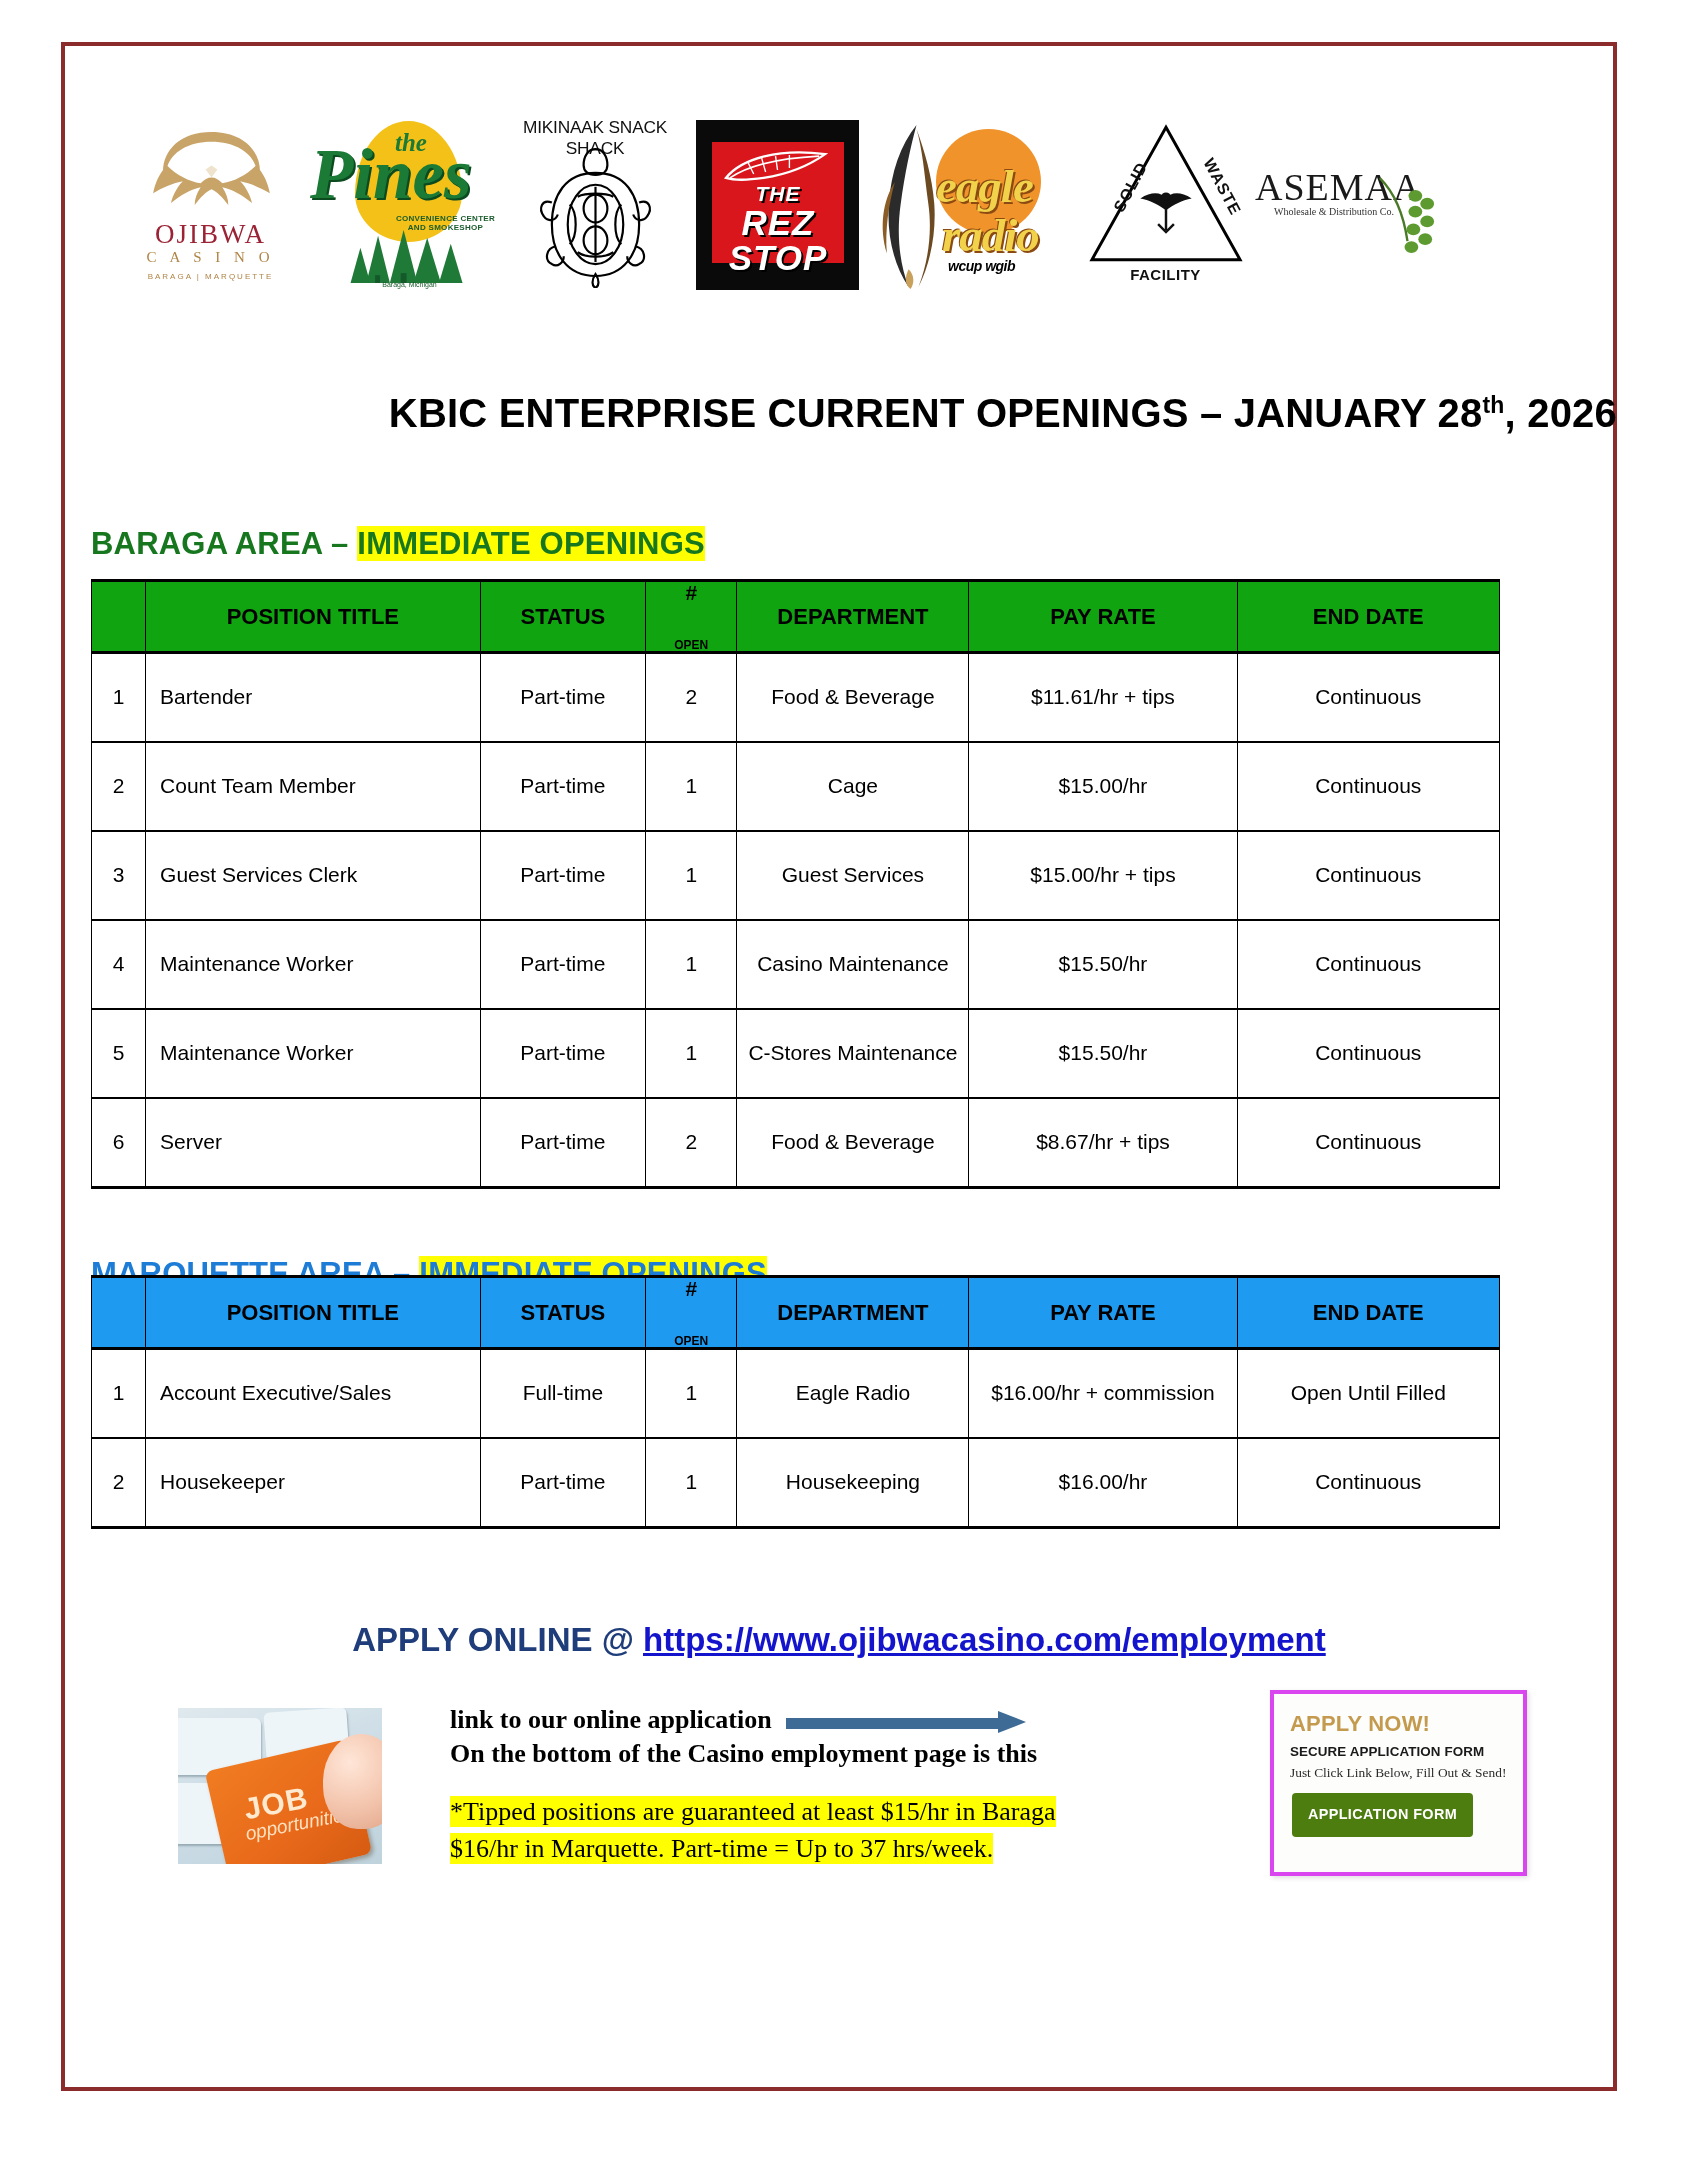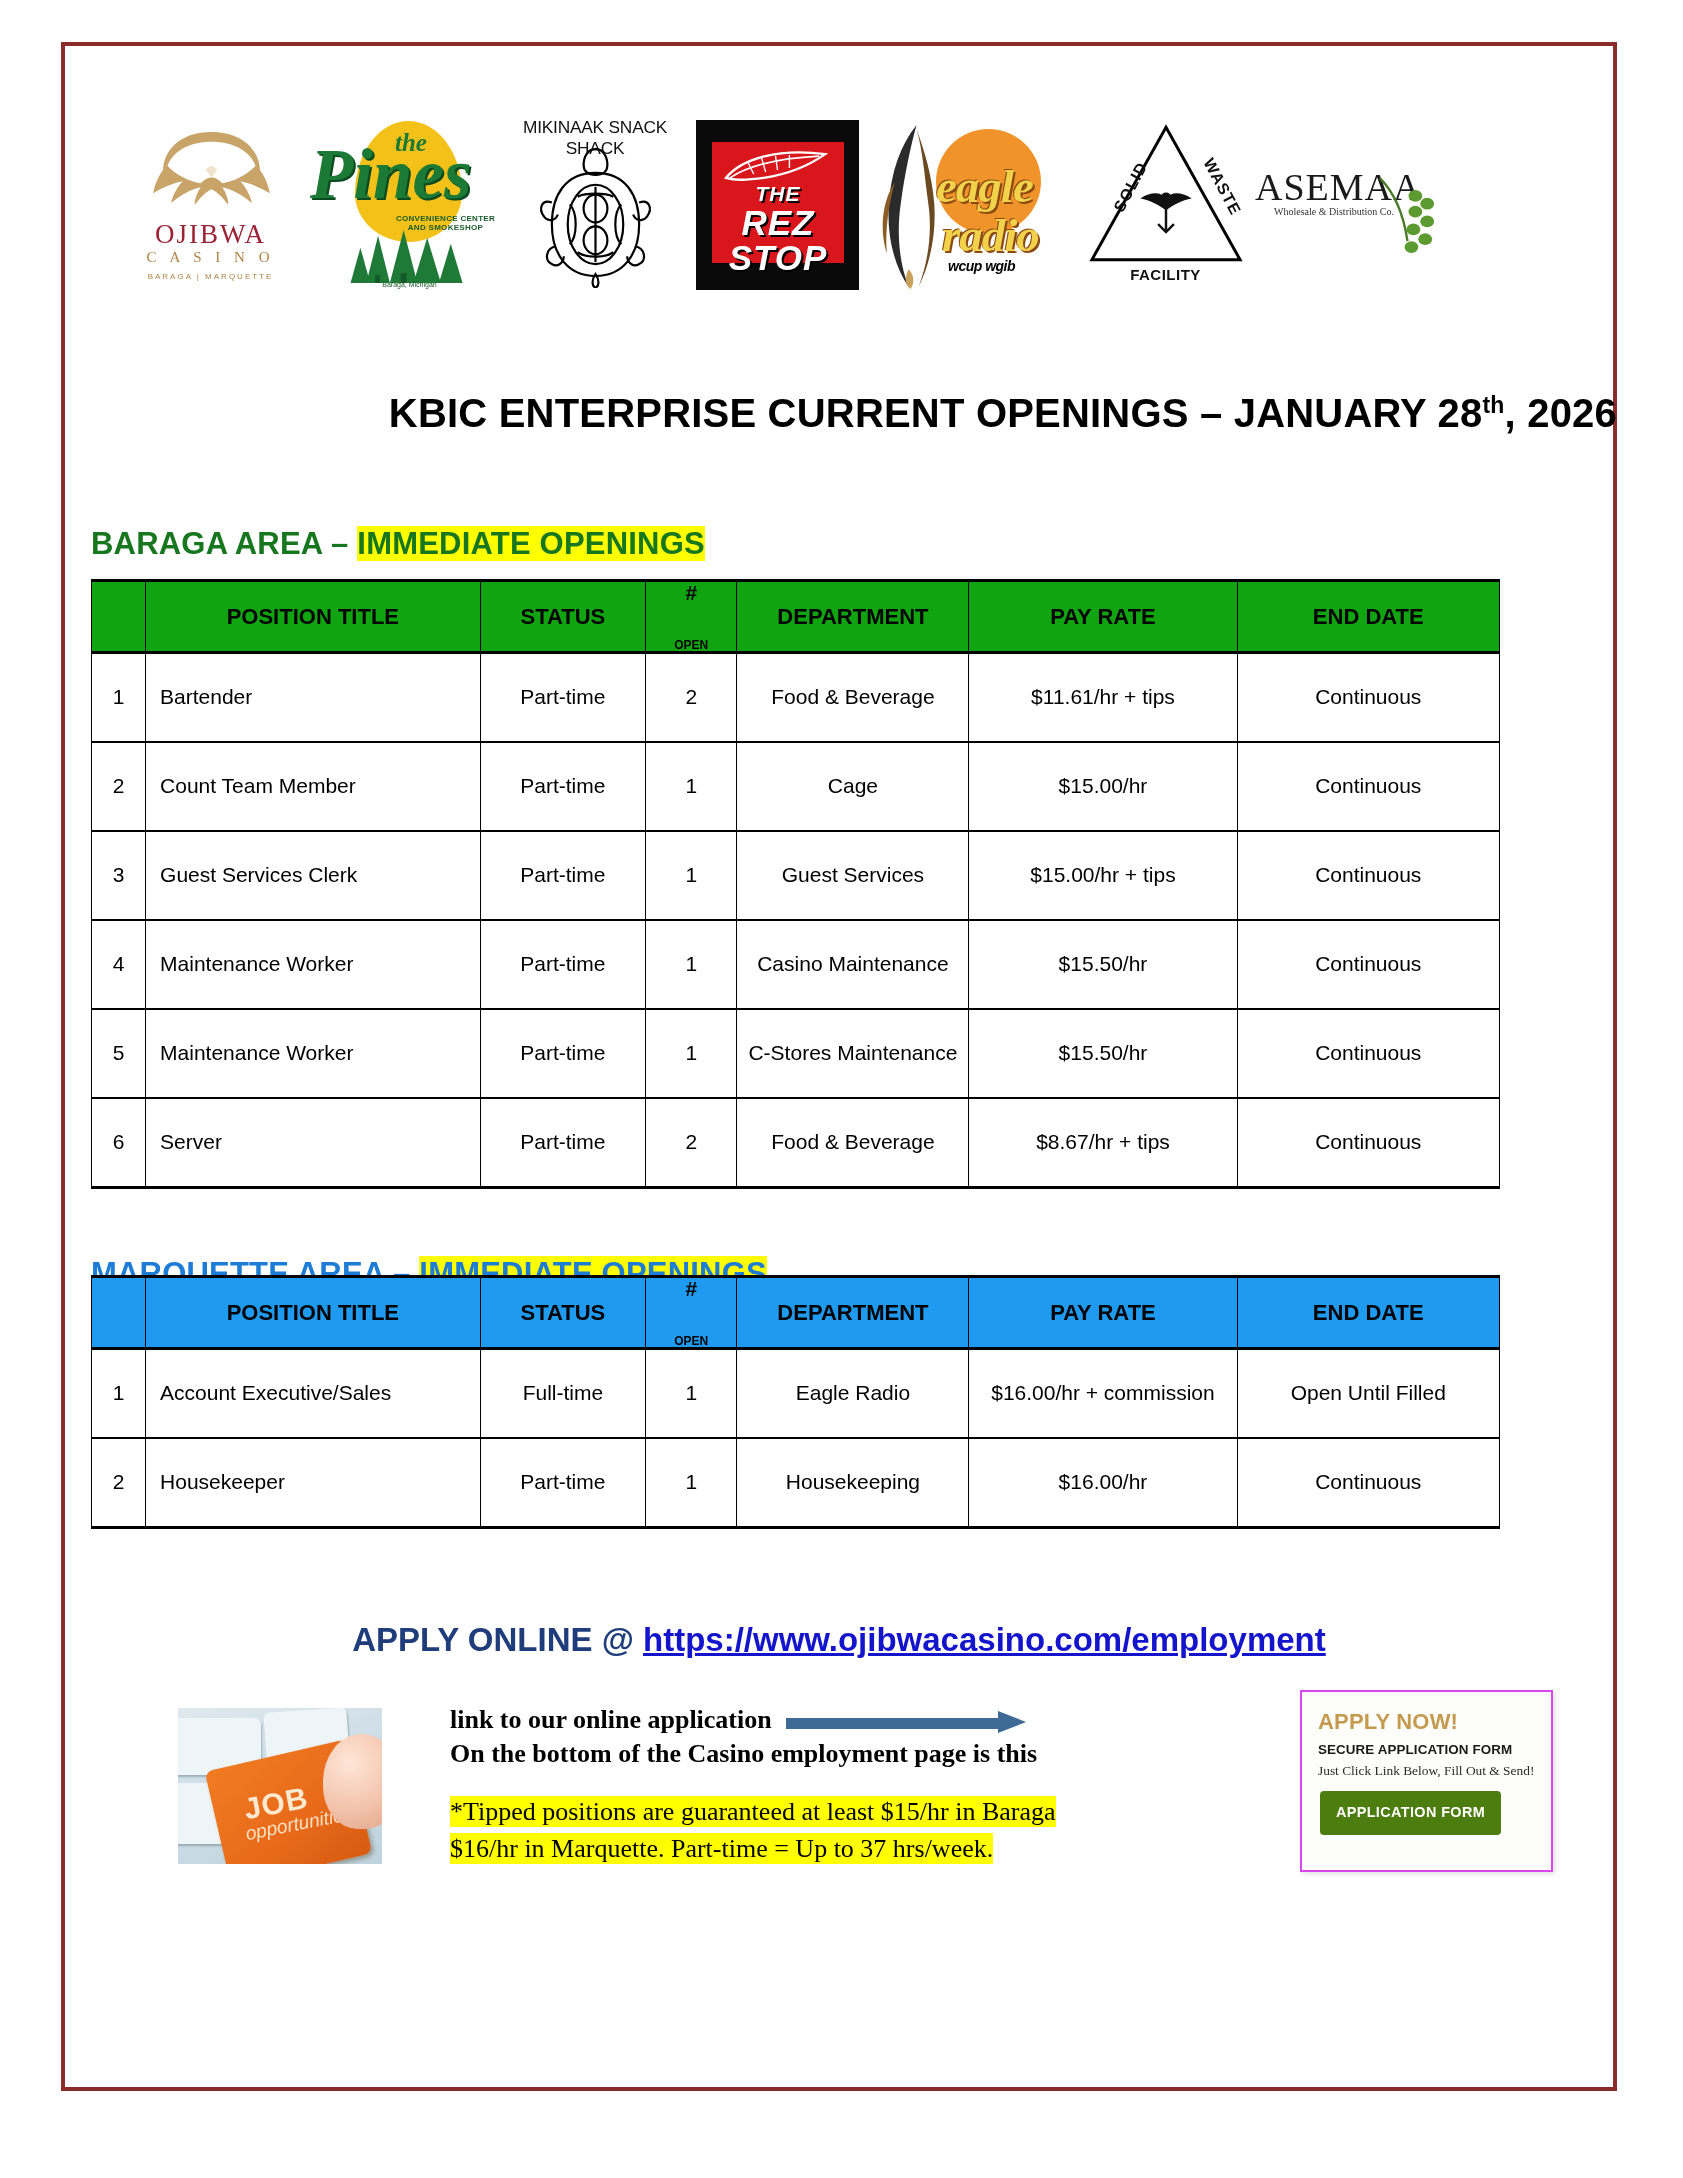--- a/index.html
+++ b/index.html
@@ -421,24 +421,24 @@
   .tip-note span {
     background: #ffff00;
     display: inline;
     box-decoration-break: clone;
     -webkit-box-decoration-break: clone;
     padding: 1px 0;
   }
 
   .apply-card {
     position: absolute;
-    left: 1300px; top: 1690px;
+    left: 1270px; top: 1690px;
     width: 249px; height: 178px;
     background: #fdfdfb;
-    border: 2px solid #d946ef;
+    border: 4px solid #d946ef;
     box-shadow: 2px 2px 5px rgba(0,0,0,.12);
   }
   .ac-title {
     position: absolute; left: 16px; top: 17px;
     font-family: "Liberation Sans", sans-serif;
     font-weight: bold;
     font-size: 22px;
     color: #c49a4e;
     letter-spacing: 0.2px;
   }

